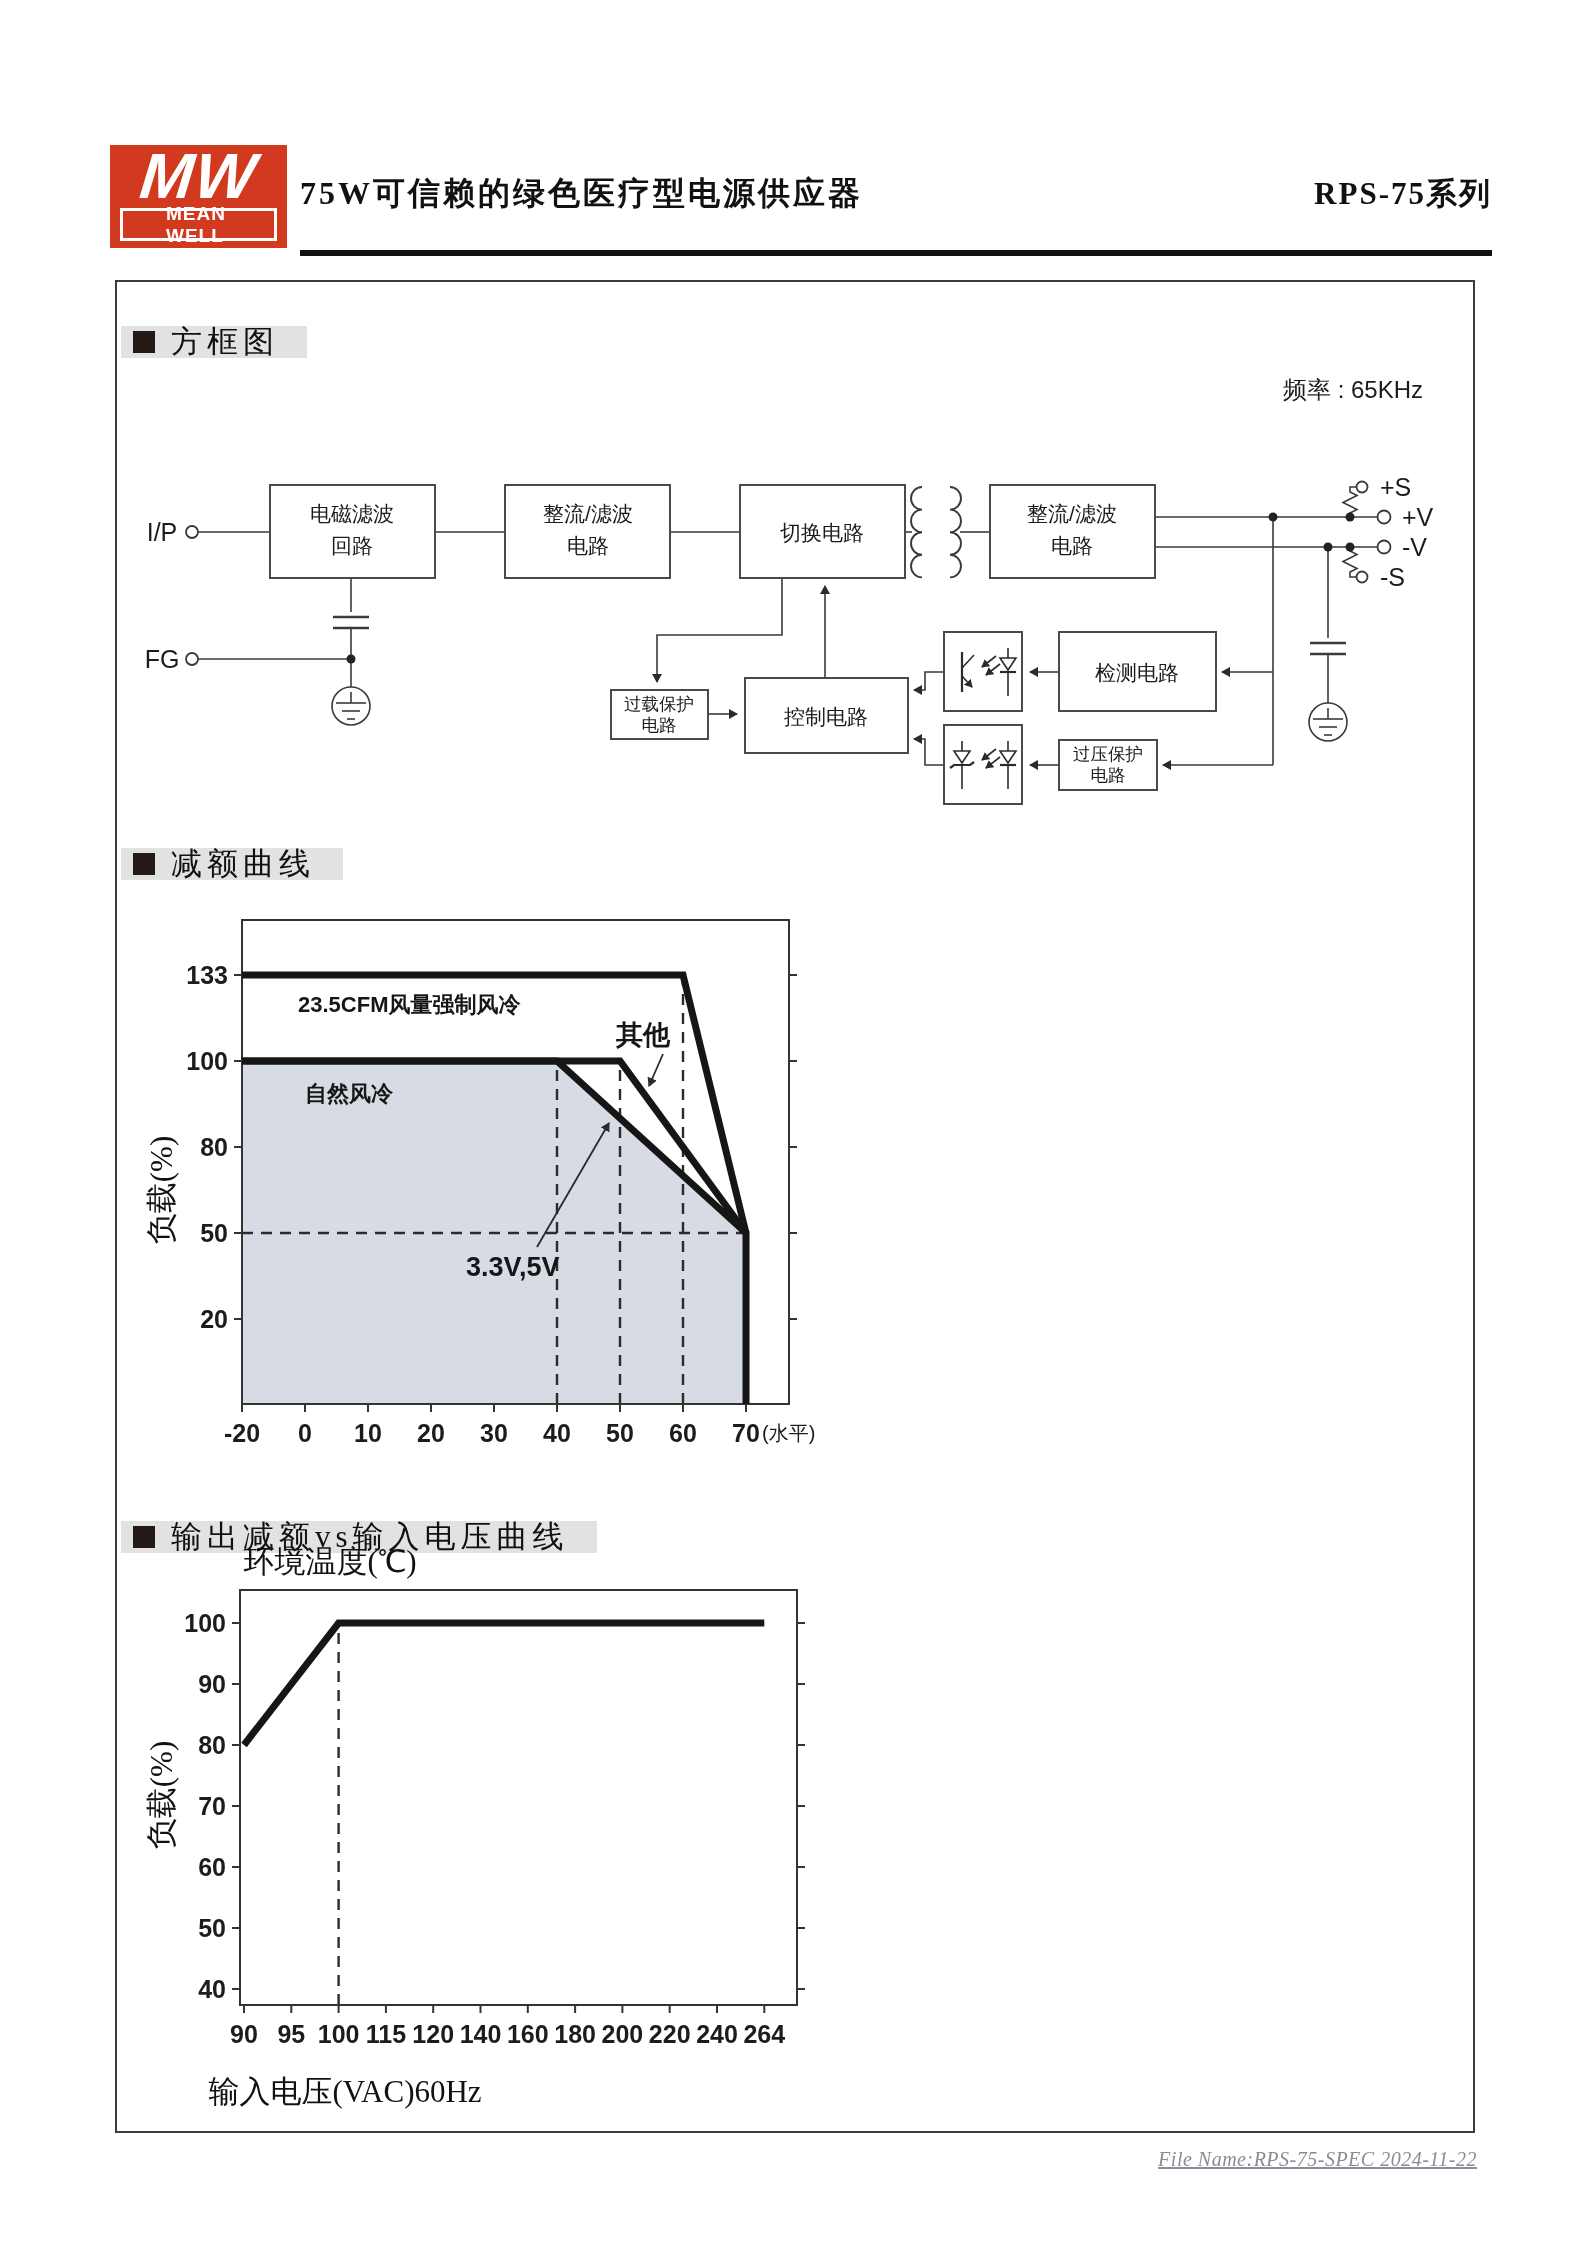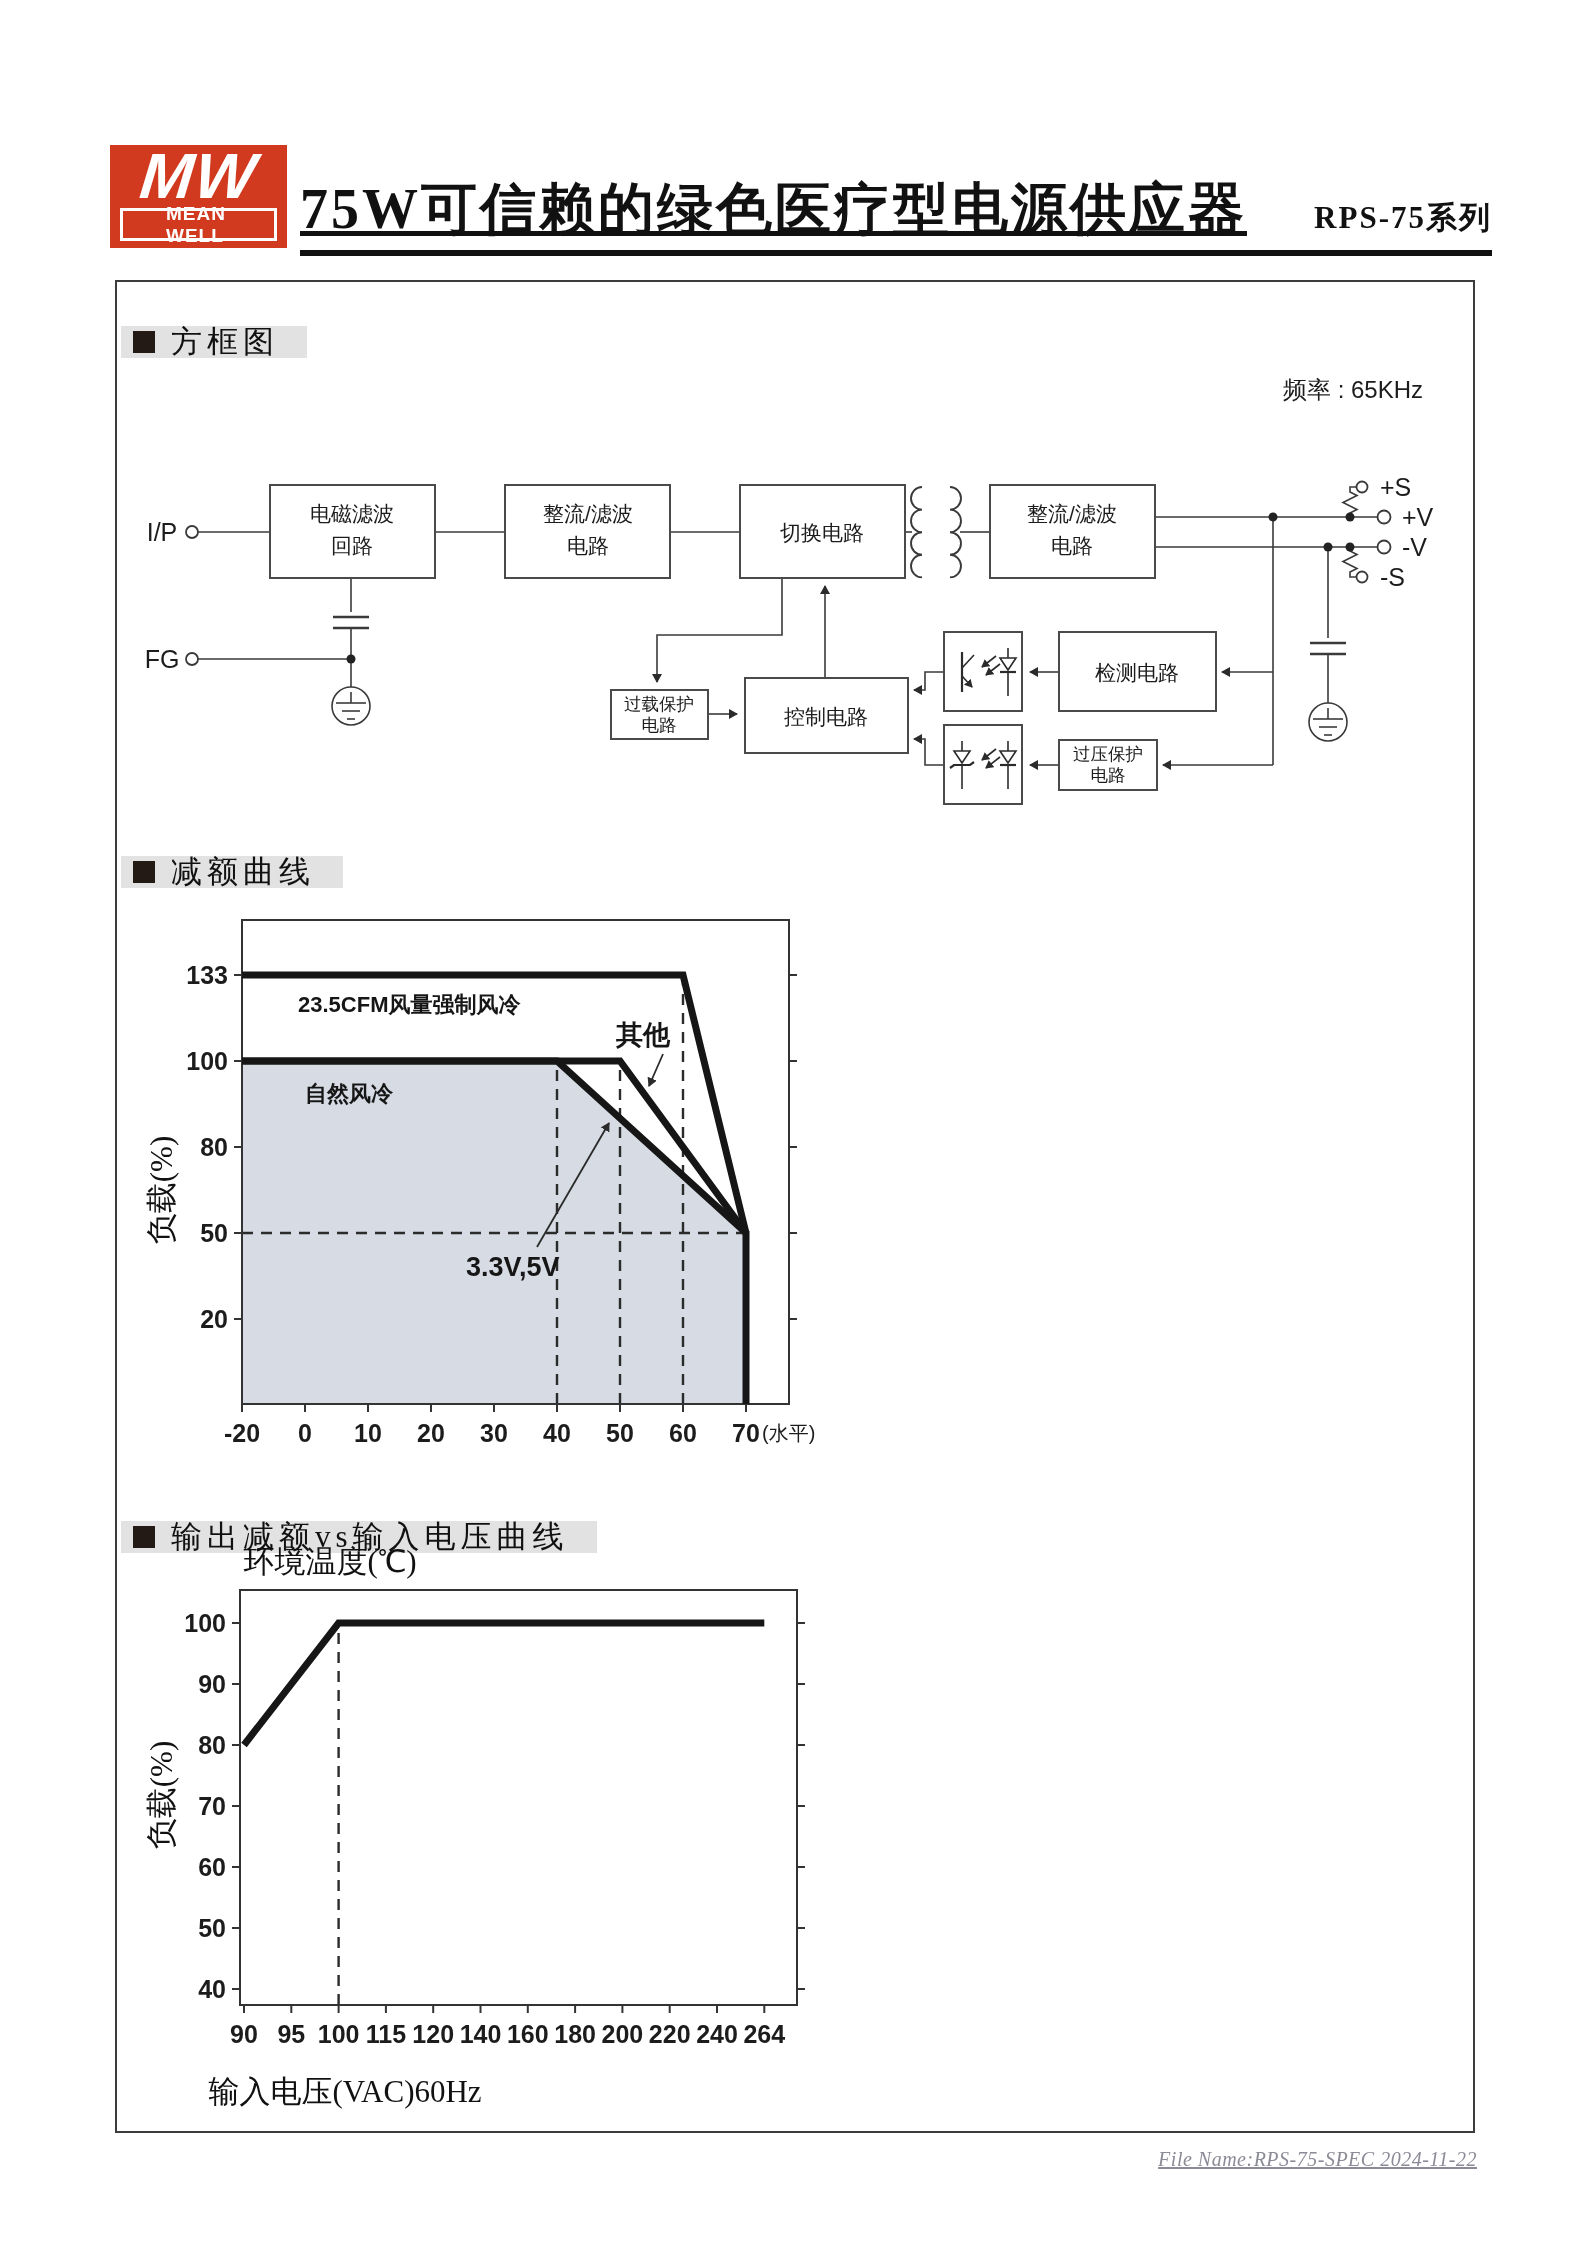--- a/index.html
+++ b/index.html
@@ -10,32 +10,32 @@
   .logo-mw{position:absolute;top:-6px;left:0;right:0;text-align:center;color:#fff;
            font-family:"Liberation Sans",sans-serif;font-style:italic;font-weight:800;
            font-size:64px;letter-spacing:1px;transform:skewX(-6deg);}
   .logo-brand{position:absolute;left:10px;right:10px;bottom:7px;height:27px;border:3px solid #fff;
            color:#fff;display:flex;align-items:center;justify-content:center;
            font-weight:700;font-size:19px;letter-spacing:1px;padding-left:43px;}
   
   .title{position:absolute;left:300px;top:172px;width:1192px;display:flex;
          justify-content:space-between;align-items:baseline;color:#111;
          font-family:"Liberation Serif",serif;font-weight:700;white-space:nowrap;}
-  .title-main{font-size:56px;letter-spacing:3px;text-decoration:underline;}
+  .title-main{font-size:32px;letter-spacing:3px;}
   .title-series{font-size:31px;letter-spacing:2px;}
   .title-underline{position:absolute;left:300px;top:250px;width:1192px;height:6px;background:#111;}
   
   .frame{position:absolute;left:115px;top:280px;width:1356px;height:1849px;border:2px solid #3c3c3c;}
   
   .sec-hdr{position:absolute;background:#e2e2e2;height:32px;display:flex;align-items:center;
            padding:0 28px 0 12px;font-family:"Liberation Serif",serif;font-size:31px;color:#111;
            letter-spacing:5px;white-space:nowrap;}
   .sq{width:22px;height:22px;background:#241a15;margin-right:16px;flex:0 0 auto;}
   .hdr1{left:121px;top:326px;}
-  .hdr2{left:121px;top:848px;margin-top:8px;}
+  .hdr2{left:121px;top:848px;}
   .hdr3{left:121px;top:1521px;}
   
   .footer{position:absolute;right:110px;top:2148px;font-family:"Liberation Serif",serif;
           font-style:italic;font-size:20px;color:#8b8b97;letter-spacing:0.5px;text-decoration:underline;}
   
   svg.overlay{position:absolute;left:0;top:0;}
   .dash{stroke:#2b2b2b;stroke-width:2.4;stroke-dasharray:11 8;fill:none;}
   .tick{stroke:#333;stroke-width:2;}
   .ticklab{font-family:"Liberation Sans",sans-serif;font-weight:600;font-size:25px;fill:#1c1c1c;}
   .ticksuf{font-family:"Liberation Sans",sans-serif;font-size:20px;fill:#1c1c1c;}

